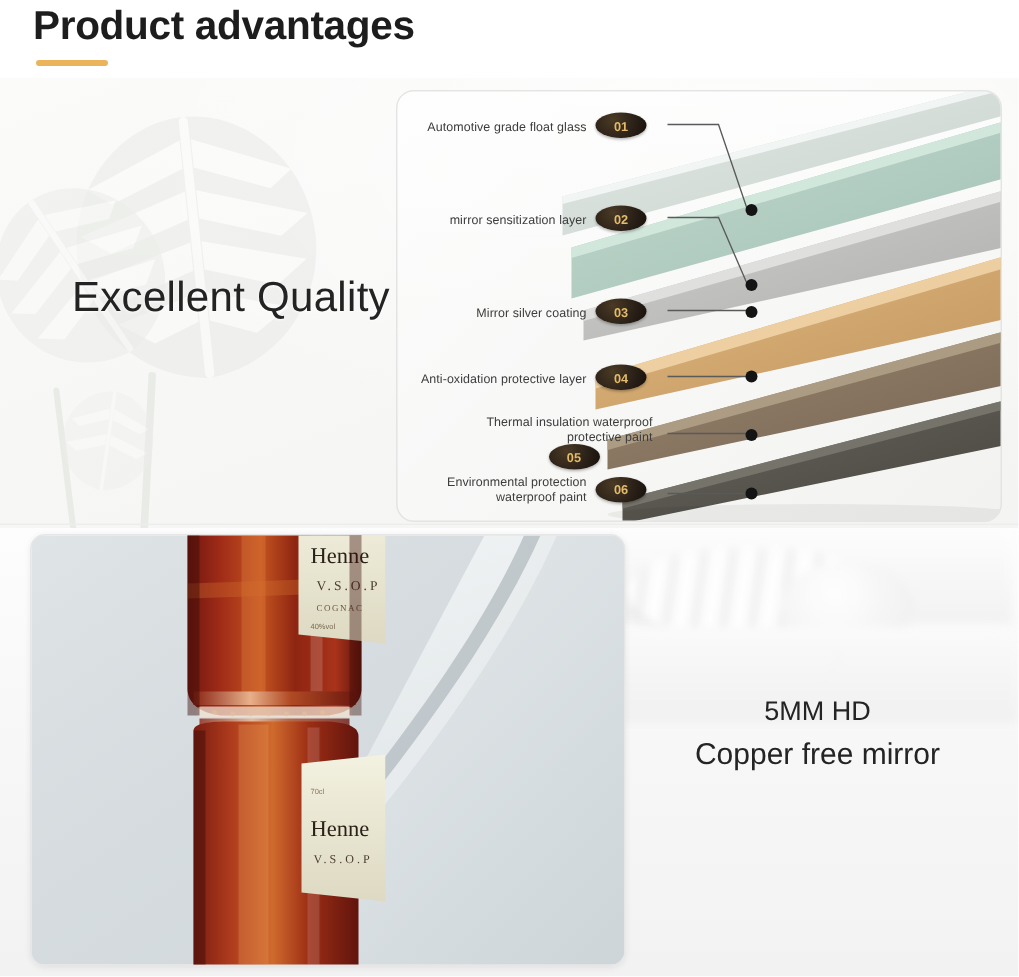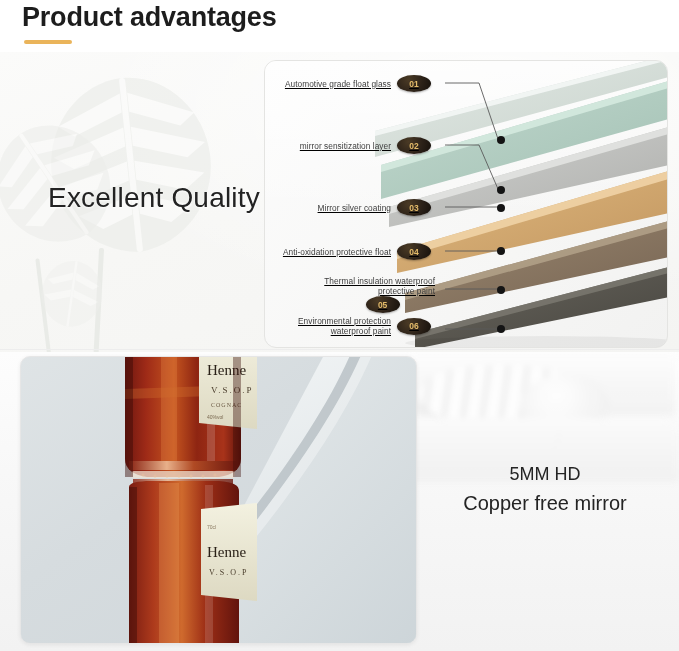--- a/index.html
+++ b/index.html
@@ -54,21 +54,21 @@
     position: absolute; left: 264px; top: 8px; width: 404px; height: 288px;
     background: linear-gradient(135deg,#fcfcfc 0%,#f7f7f6 55%,#f2f2f1 100%);
     border: 1px solid #e4e4e2; border-radius: 12px; overflow: hidden;
   }
   .panel-gloss {
     position:absolute; left:0; top:0; width:100%; height:55%;
     background: linear-gradient(180deg, rgba(255,255,255,.75), rgba(255,255,255,0));
   }
 
   
-  .row { position: absolute; display: flex; align-items: center; text-decoration: underline; }
+  .row { position: absolute; display: flex; align-items: center; }
   .row-text {
     font-size: 8.3px; color: #3c3c3c; line-height: 10px;
     text-align: right; white-space: pre-line; letter-spacing: .05px;
   }
   .badge {
     width: 34px; height: 17px; border-radius: 50%; margin-left: 6px; flex: none;
     background: radial-gradient(circle at 34% 28%, #4a3a25 0%, #2b2118 55%, #15100b 100%);
     color: #e3bb6a; font-size: 8.5px; font-weight: bold;
     display: flex; align-items: center; justify-content: center;
     box-shadow: 0 1px 2px rgba(0,0,0,.3);
@@ -308,21 +308,21 @@
         <span class="row-text">mirror sensitization layer</span>
         <span class="badge">02</span>
       </div>
 
       <div class="row" style="right:236px; top:138px;">
         <span class="row-text">Mirror silver coating</span>
         <span class="badge">03</span>
       </div>
 
       <div class="row" style="right:236px; top:182px;">
-        <span class="row-text">Anti-oxidation protective float</span>
+        <span class="row-text">Anti-oxidation protective layer</span>
         <span class="badge">04</span>
       </div>
 
       <div class="row" style="right:232px; top:215px;flex-direction:column;">
         <span class="row-text">Thermal insulation waterproof
 protective paint</span>
         <span class="badge">05</span>
       </div>
 
       <div class="row" style="right:236px; top:255px;">

